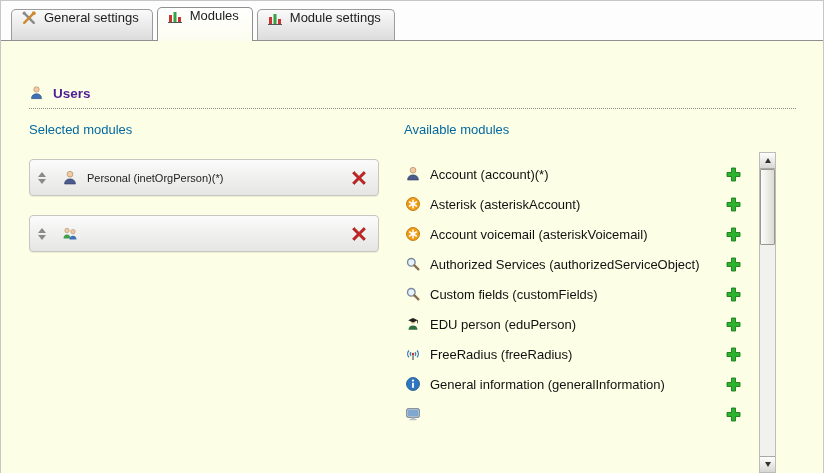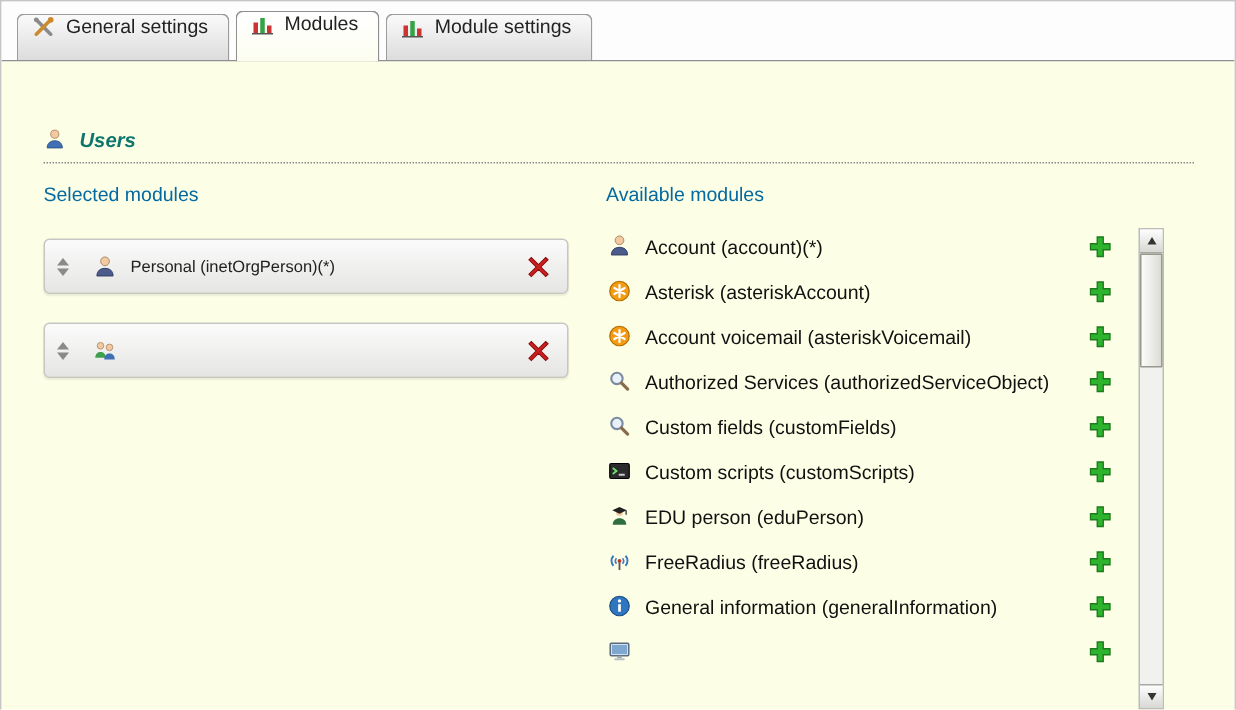--- a/index.html
+++ b/index.html
@@ -11,42 +11,42 @@
   .tabbar { display:flex; align-items:flex-end; gap:4px; padding-left:10px; height:40px; background:#fdfdfd; border-bottom:1px solid #8f8f8f; position:relative; }
   .tab { display:flex; align-items:flex-start; gap:7px; height:31px; padding:0 13px 0 9px;
          background:linear-gradient(#fafafa,#dcdcdc); border:1px solid #9c9c9c; border-bottom:none;
          border-radius:5px 5px 0 0; font-size:13px; color:#222; cursor:pointer; white-space:nowrap; }
   .tab.active { background:linear-gradient(#ffffff,#fcfdef); height:34px; margin-bottom:-1px; z-index:2; border-color:#8f8f8f; }
   .tab svg { flex:0 0 auto; }
 
   
   .content { position:relative; height:432px; background:#fdfee6; padding:44px 27px 0 28px; }
   .section-head { display:flex; align-items:center; gap:9px; padding-bottom:7px; border-bottom:1px dotted #8a8a8a; }
-  .section-title { font-weight:bold; font-size:13.5px; color:#0f766e;font-style:italic; }
+  .section-title { font-weight:bold; font-size:13.5px; color:#4c1d95; }
 
   .columns { display:flex; margin-top:13px; }
   .col-left  { width:350px; }
   .col-right { width:372px; margin-left:25px; position:relative; }
   .col-head  { font-size:13px; color:#0369a1; }
 
   
   .sel-list { margin-top:22px; }
   .sel-item { display:flex; align-items:center; height:37px; padding:0 11px 0 7px;
               background:linear-gradient(#fbfbfb,#e5e5e3); border:1px solid #c6c6c2; border-radius:4px;
               margin-bottom:19px; box-shadow:0 1px 1px rgba(0,0,0,0.07); cursor:move; }
   .drag { display:flex; flex-direction:column; gap:2px; align-items:center; width:10px; cursor:ns-resize; }
   .drag i { display:block; width:0; height:0; border-left:4px solid transparent; border-right:4px solid transparent; }
   .drag .up   { border-bottom:5px solid #8a8a8a; }
   .drag .down { border-top:5px solid #8a8a8a; }
   .sel-item .micon { margin-left:15px; display:flex; }
   .sel-item .mlabel { margin-left:9px; font-size:11px; color:#222; }
   .del-btn { margin-left:auto; display:flex; cursor:pointer; }
 
   
-  .avail-list { margin-top:12px; position:relative; padding-right:35px;text-align:center; }
+  .avail-list { margin-top:22px; position:relative; padding-right:35px;text-align:center; }
   .avail-row { display:flex; align-items:center; height:30px; }
   .avail-row .micon { display:flex; width:17px; justify-content:center; }
   .avail-row .mlabel { margin-left:9px; font-size:13px; color:#111; }
   .add-btn { margin-left:auto; display:flex; cursor:pointer; }
 
   
   .scrollbar { position:absolute; right:0; top:30px; width:17px; height:321px; background:#f1f1ee; border:1px solid #bdbdb7; }
   .sb-btn { height:16px; background:linear-gradient(#fefefe,#d7d7d3); border-bottom:1px solid #a9a9a3; display:flex; align-items:center; justify-content:center; cursor:pointer; }
   .sb-btn.down { position:absolute; bottom:0; left:0; right:0; border-top:1px solid #a9a9a3; border-bottom:none; }
   .arr { width:0; height:0; border-left:3.5px solid transparent; border-right:3.5px solid transparent; }
@@ -220,35 +220,20 @@
               </svg>
             </span>
             <span class="mlabel">Custom fields (customFields)</span>
             <span class="add-btn">
               <svg width="15" height="15" viewBox="0 0 15 15">
                 <path d="M5.5 1h4v4.5H14v4H9.5V14h-4V9.5H1v-4h4.5z" fill="#2db32d" stroke="#1d7a1d" stroke-width="0.9"></path>
               </svg>
             </span>
           </div>
 
-          <div class="avail-row">
-            <span class="micon">
-              <svg width="16" height="16" viewBox="0 0 16 16">
-                <rect x="1.5" y="3" width="13" height="10" rx="1" fill="#2b2b2b" stroke="#000" stroke-width="0.8"></rect>
-                <path d="M3.5 6l2.5 2-2.5 2" stroke="#6fe06f" stroke-width="1.2" fill="none"></path>
-                <line x1="7.5" y1="10.5" x2="11.5" y2="10.5" stroke="#cccccc" stroke-width="1.2"></line>
-              </svg>
-            </span>
-            <span class="mlabel">Custom scripts (customScripts)</span>
-            <span class="add-btn">
-              <svg width="15" height="15" viewBox="0 0 15 15">
-                <path d="M5.5 1h4v4.5H14v4H9.5V14h-4V9.5H1v-4h4.5z" fill="#2db32d" stroke="#1d7a1d" stroke-width="0.9"></path>
-              </svg>
-            </span>
-          </div>
 
           <div class="avail-row">
             <span class="micon">
               <svg width="16" height="16" viewBox="0 0 16 16">
                 <circle cx="8" cy="5.6" r="2.3" fill="#f2c9a0"></circle>
                 <path d="M3.5 13.8c0-2.8 2-4.3 4.5-4.3s4.5 1.5 4.5 4.3z" fill="#2f6f3f"></path>
                 <path d="M3.2 4.2L8 2l4.8 2.2L8 6.5z" fill="#222"></path>
                 <rect x="12" y="4.2" width="0.8" height="3" fill="#222"></rect>
               </svg>
             </span>

